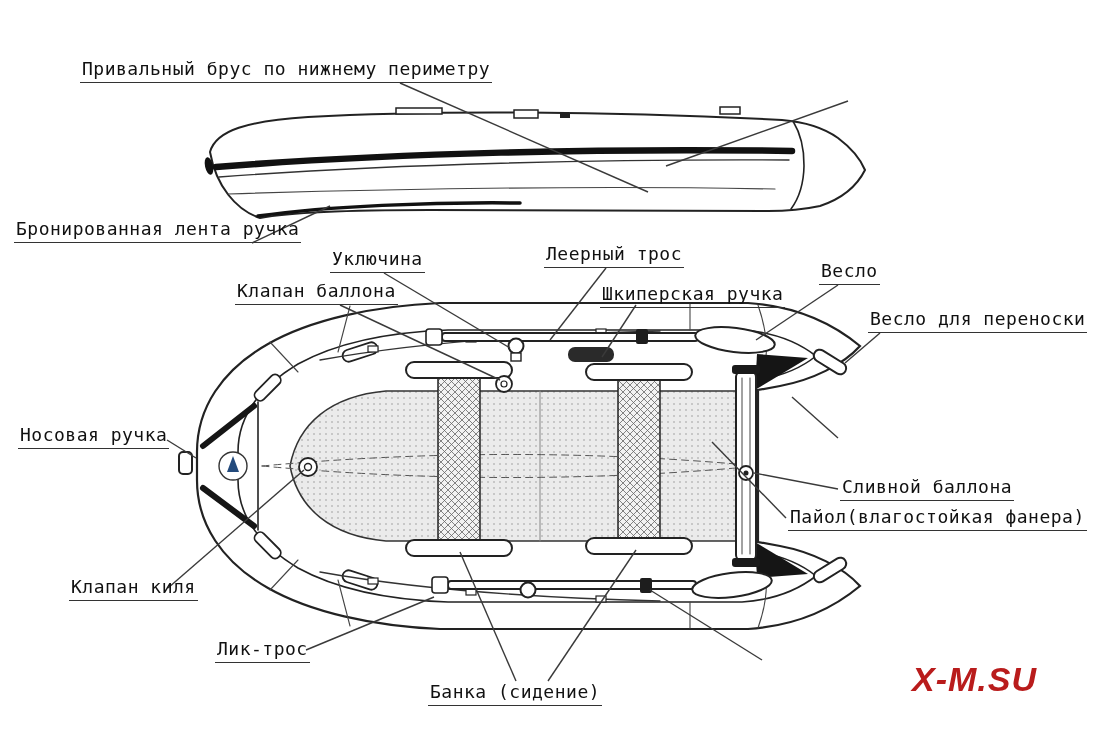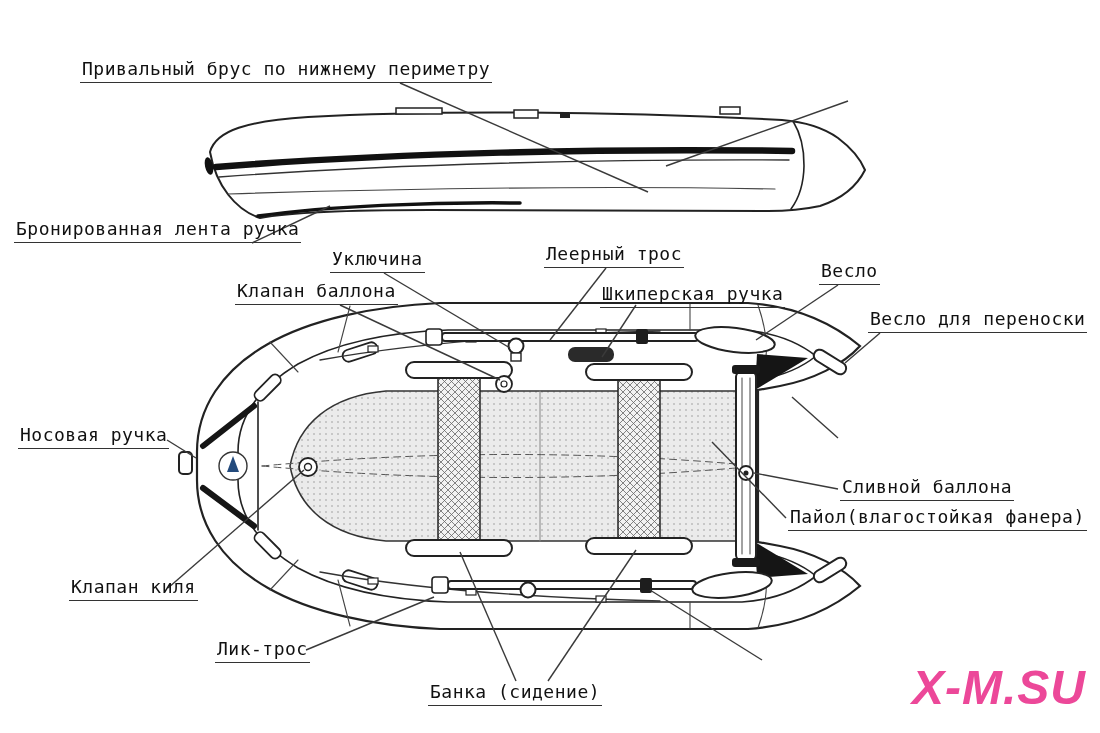--- a/index.html
+++ b/index.html
@@ -2,21 +2,21 @@
 <html><head>
 <meta charset="utf-8">
 <style>
   html,body{margin:0;padding:0;background:#fff;}
   #canvas{position:relative;width:1100px;height:733px;background:#ffffff;overflow:hidden;
           font-family:"DejaVu Sans Mono", monospace;}
   .label{position:absolute;font-size:18px;letter-spacing:.5px;color:#111;
          border-bottom:1.6px solid #333;padding:0 2px 2px 2px;white-space:nowrap;line-height:1.2;}
   #diagram-svg{position:absolute;left:0;top:0;}
   .watermark{position:absolute;left:912px;top:660px;font-family:"Liberation Sans",sans-serif;
-             font-weight:bold;font-style:italic;font-size:48px;color:#ec4899;letter-spacing:1px;}
+             font-weight:bold;font-style:italic;font-size:34px;color:#b91c1c;letter-spacing:1px;}
 </style>
 </head>
 <body>
 
 <div id="canvas">
 
 <svg id="diagram-svg" width="1100" height="733" viewBox="0 0 1100 733">
   <defs>
     <pattern id="crosshatch" width="7" height="7" patternUnits="userSpaceOnUse">
       <rect width="7" height="7" fill="#f2f2f2"></rect>

